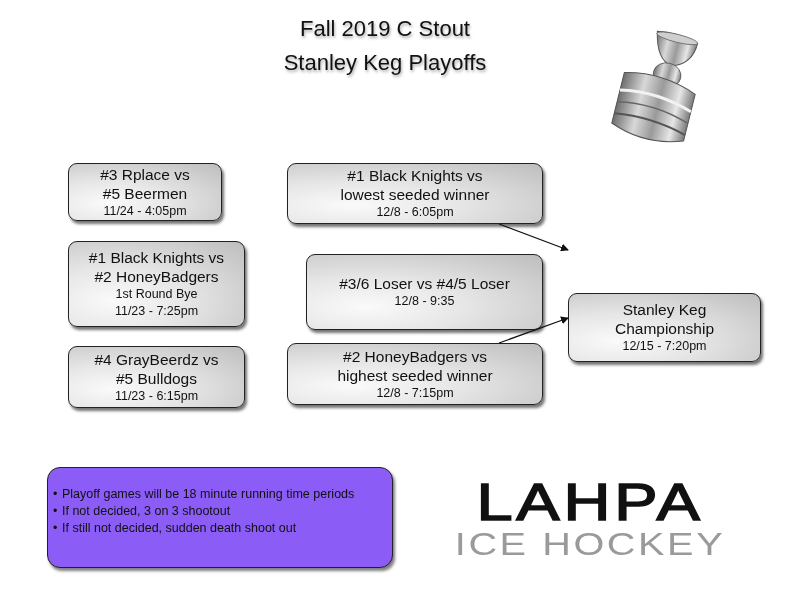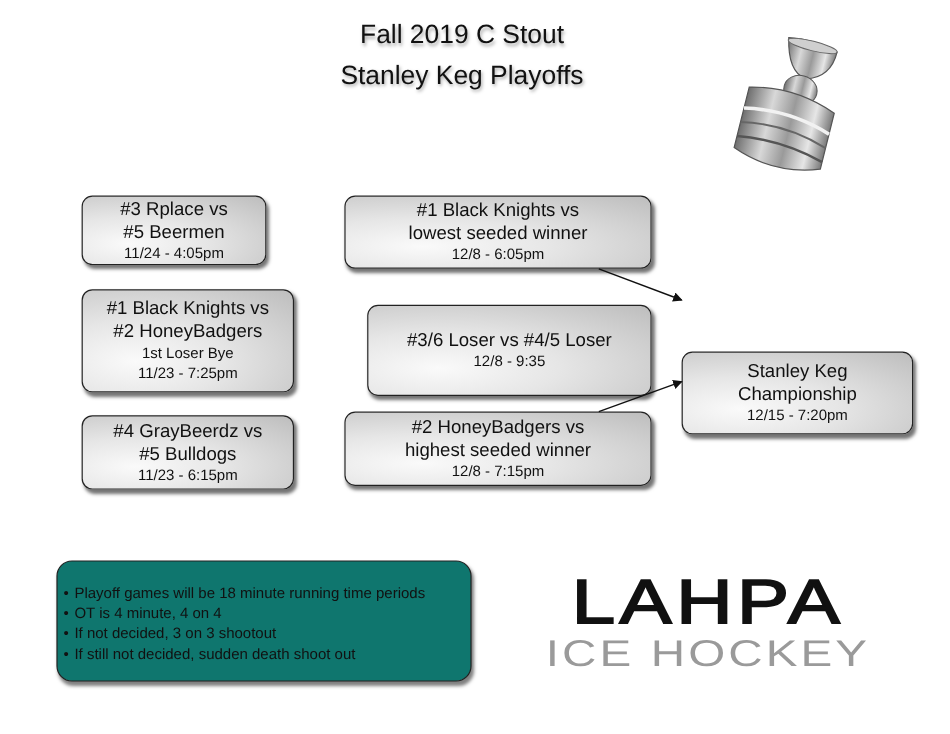--- a/index.html
+++ b/index.html
@@ -20,21 +20,21 @@
       border: 1px solid #222; border-radius: 9px;
       background: radial-gradient(ellipse at 25% 70%, #fafafa 0%, #e6e6e6 40%, #bdbdbd 100%);
       box-shadow: 2px 3px 3px rgba(0,0,0,0.55);
       display: flex; flex-direction: column; align-items: center; justify-content: center;
       text-align: center;
     }
     .box .big { font-size: 15.5px; line-height: 19px; }
     .box .small { font-size: 12.5px; line-height: 17px; }
     .notes {
       position: absolute; left: 47px; top: 467px; width: 346px; height: 101px;
-      box-sizing: border-box; border: 1px solid #222; border-radius: 13px; background: #0f766e;
+      box-sizing: border-box; border: 1px solid #222; border-radius: 13px; background: #8b5cf6;
       box-shadow: 2px 3px 3px rgba(0,0,0,0.5);
       padding: 18px 0 0 5px; font-size: 12.5px; line-height: 17px;
     }
     .notes .item { white-space: nowrap; }
     .notes .bullet { display: inline-block; width: 9px; }
     .logo {
       position: absolute; left: 455px; top: 478px; width: 270px; text-align: center;
     }
     .logo .l1 {
       font-size: 52px; line-height: 48px; font-weight: normal; letter-spacing: 3px; color: #111;
@@ -78,21 +78,21 @@
 </svg>
 
 <div class="box" style="left:68px; top:163px; width:154px; height:58px;">
   <span class="big">#3 Rplace vs</span>
   <span class="big">#5 Beermen</span>
   <span class="small">11/24 - 4:05pm</span>
 </div>
 <div class="box" style="left:68px; top:241px; width:177px; height:86px;">
   <span class="big">#1 Black Knights vs</span>
   <span class="big">#2 HoneyBadgers</span>
-  <span class="small">1st Loser Bye</span>
+  <span class="small">1st Round Bye</span>
   <span class="small">11/23 - 7:25pm</span>
 </div>
 <div class="box" style="left:68px; top:346px; width:177px; height:62px;">
   <span class="big">#4 GrayBeerdz vs</span>
   <span class="big">#5 Bulldogs</span>
   <span class="small">11/23 - 6:15pm</span>
 </div>
 
 <div class="box" style="left:287px; top:163px; width:256px; height:61px;">
   <span class="big">#1 Black Knights vs</span>
@@ -120,21 +120,20 @@
     <marker id="ah" markerWidth="8" markerHeight="8" refX="7" refY="4" orient="auto" markerUnits="userSpaceOnUse">
       <path d="M0,0 L8,4 L0,8 Z" fill="#111"></path>
     </marker>
   </defs>
   <line x1="499" y1="224" x2="568" y2="250" stroke="#111" stroke-width="1.2" marker-end="url(#ah)"></line>
   <line x1="499" y1="343" x2="568" y2="318" stroke="#111" stroke-width="1.2" marker-end="url(#ah)"></line>
 </svg>
 
 <div class="notes">
   <div class="item"><span class="bullet">•</span><span>Playoff games will be 18 minute running time periods</span></div>
-  <div class="item"><span class="bullet">•</span><span>OT is 4 minute, 4 on 4</span></div>
   <div class="item"><span class="bullet">•</span><span>If not decided, 3 on 3 shootout</span></div>
   <div class="item"><span class="bullet">•</span><span>If still not decided, sudden death shoot out</span></div>
 </div>
 
 <div class="logo">
   <span class="l1">LAHPA</span>
   <span class="l2">ICE HOCKEY</span>
 </div>
 
 </body></html>

